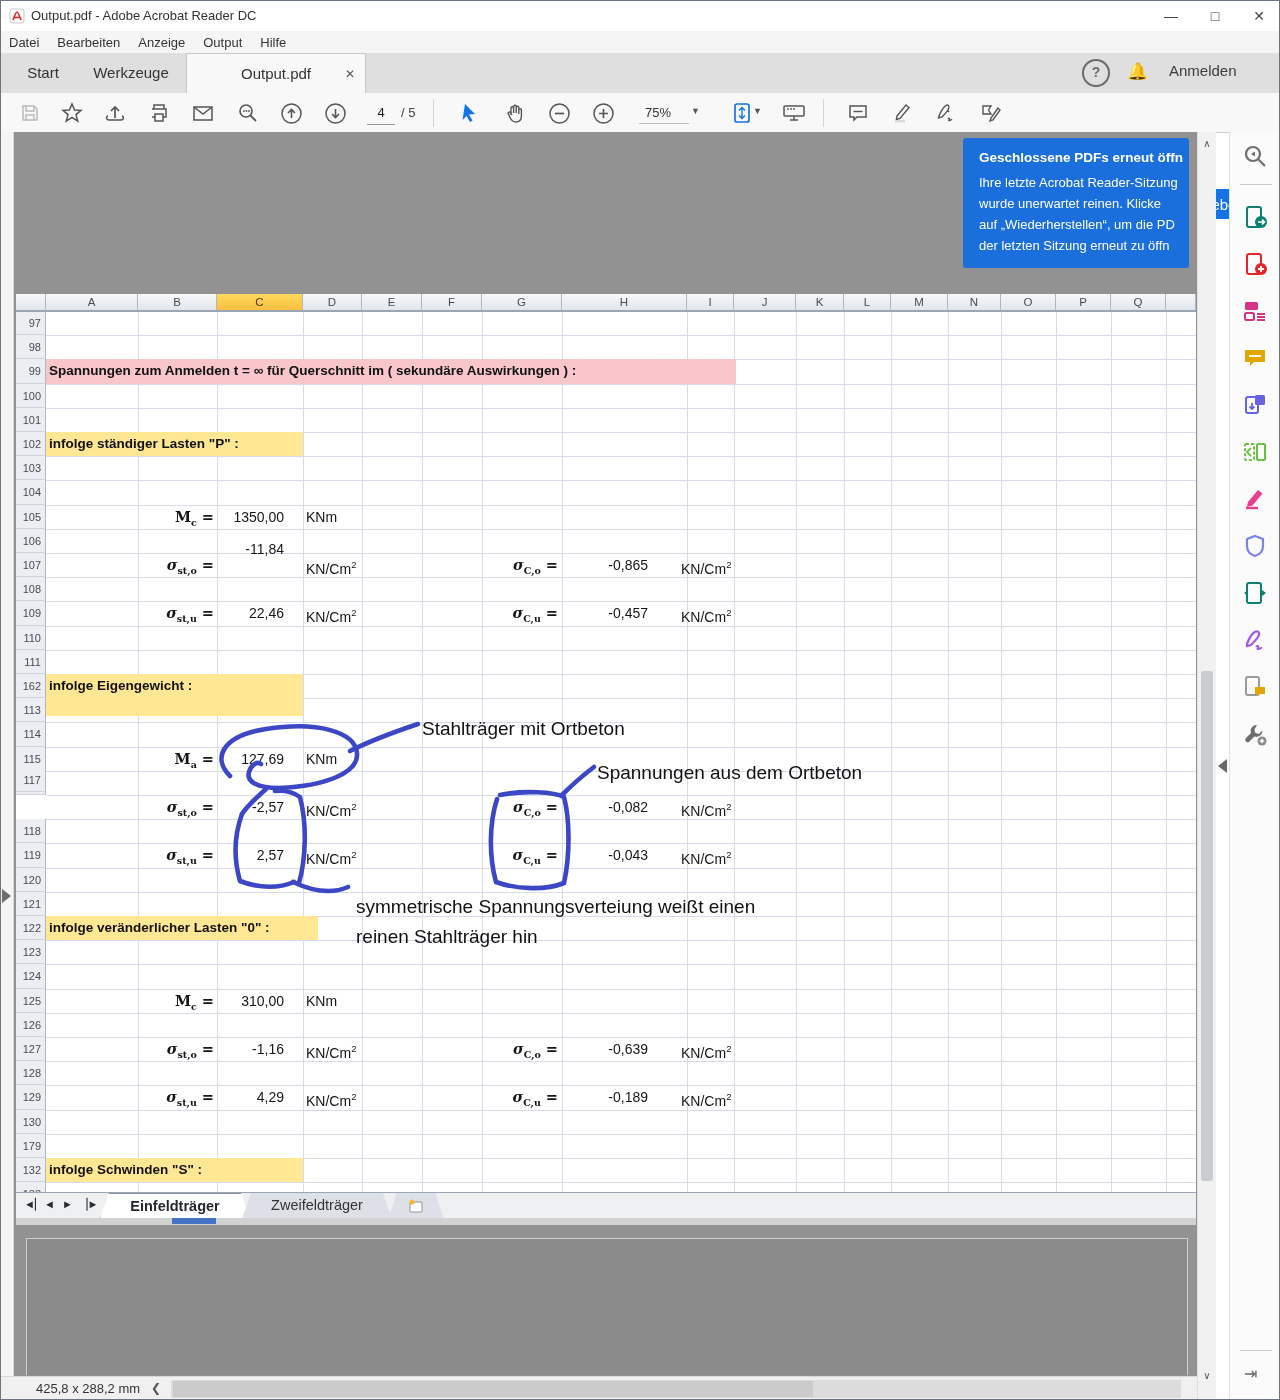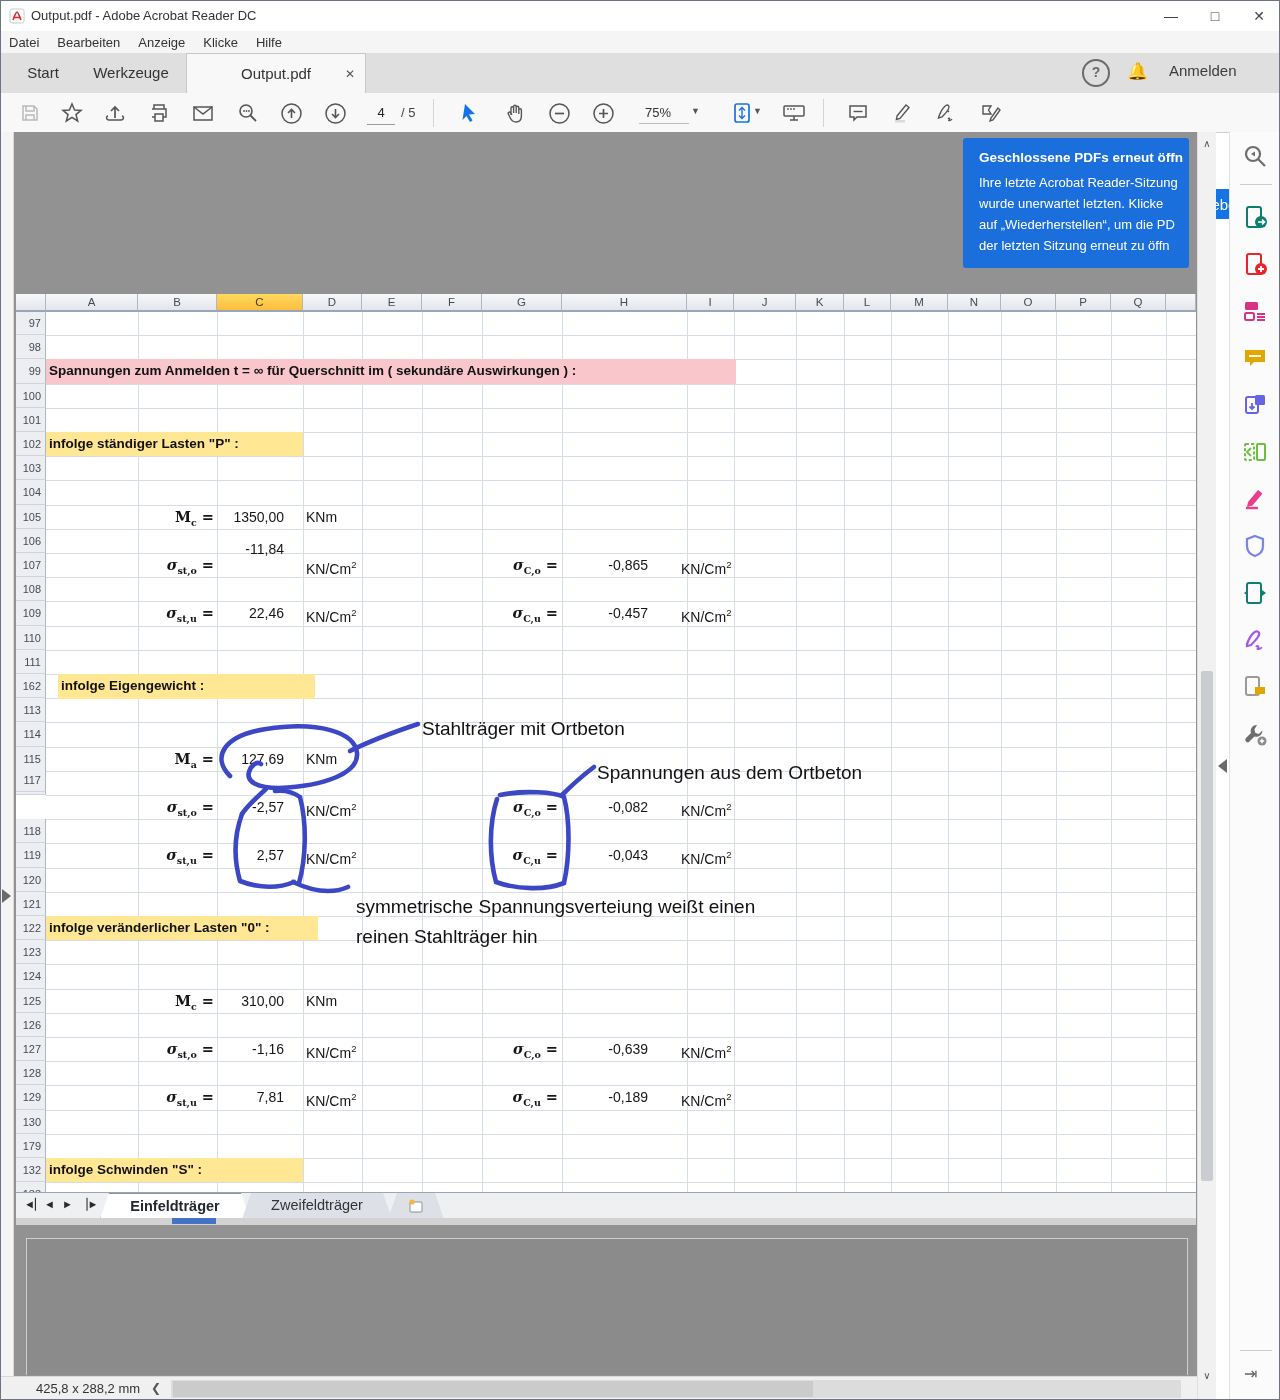--- a/index.html
+++ b/index.html
@@ -101,21 +101,21 @@
   <span class="title">Output.pdf - Adobe Acrobat Reader DC</span>
   <span class="winbtn" style="right:88px">—</span>
   <span class="winbtn" style="right:44px">□</span>
   <span class="winbtn" style="right:0">✕</span>
 </div>
 
 <div class="abs" id="menubar">
   <span>Datei</span>
   <span>Bearbeiten</span>
   <span>Anzeige</span>
-  <span>Klicke</span>
+  <span>Output</span>
   <span>Hilfe</span>
 </div>
 
 <div class="abs" id="tabrow">
   <div class="apptab" style="left:10px;width:64px">Start</div>
   <div class="apptab" style="left:82px;width:96px">Werkzeuge</div>
   <div class="apptab" id="doc-tab">
     <span>Output.pdf</span>
     <span class="x">✕</span>
   </div>
@@ -362,21 +362,21 @@
       <div class="gl-v" style="left:780px;top:17px;height:881px"></div>
       <div class="gl-v" style="left:828px;top:17px;height:881px"></div>
       <div class="gl-v" style="left:875px;top:17px;height:881px"></div>
       <div class="gl-v" style="left:932px;top:17px;height:881px"></div>
       <div class="gl-v" style="left:985px;top:17px;height:881px"></div>
       <div class="gl-v" style="left:1040px;top:17px;height:881px"></div>
       <div class="gl-v" style="left:1095px;top:17px;height:881px"></div>
       <div class="gl-v" style="left:1150px;top:17px;height:881px"></div>
       <div class="band pink" style="left:30px;top:65.4px;width:690px;height:24.2px;line-height:24.2px">Spannungen zum Anmelden t = ∞ für Querschnitt im ( sekundäre Auswirkungen ) :</div>
       <div class="band yellow" style="left:30px;top:138px;width:257px;height:24.2px;line-height:24.2px">infolge ständiger Lasten "P" :</div>
-      <div class="band yellow" style="left:42px;top:380px;width:257px;height:25px;line-height:24.2px">infolge Eigengewicht :</div>
+      <div class="band yellow" style="left:30px;top:380px;width:257px;height:42px;line-height:24.2px">infolge Eigengewicht :</div>
       <div class="band yellow" style="left:30px;top:622px;width:272px;height:24.2px;line-height:24.2px">infolge veränderlicher Lasten "0" :</div>
       <div class="band yellow" style="left:30px;top:864px;width:257px;height:24.2px;line-height:24.2px">infolge Schwinden "S" :</div>
       <div class="celll" style="left:78px;width:120px;top:210.6px;height:24.2px;line-height:24.2px">M<sub>c</sub> =</div>
       <div class="cellv" style="left:173px;width:95px;top:210.6px;height:24.2px;line-height:24.2px">1350,00</div>
       <div class="cellu" style="left:290px;top:210.6px;height:24.2px;line-height:24.2px">KNm</div>
       <div class="celll" style="left:78px;width:120px;top:259px;height:24.2px;line-height:24.2px"><i>σ</i><sub>st,o</sub> =</div>
       <div class="cellv" style="left:173px;width:95px;top:243px;height:24.2px;line-height:24.2px">-11,84</div>
       <div class="cellu" style="left:290px;top:259px;height:24.2px;line-height:24.2px">KN/Cm<sup>2</sup></div>
       <div class="celll" style="left:422px;width:120px;top:259px;height:24.2px;line-height:24.2px"><i>σ</i><sub>C,o</sub> =</div>
       <div class="cellv" style="left:537px;width:95px;top:259px;height:24.2px;line-height:24.2px">-0,865</div>
@@ -405,21 +405,21 @@
       <div class="celll" style="left:78px;width:120px;top:694.6px;height:24.2px;line-height:24.2px">M<sub>c</sub> =</div>
       <div class="cellv" style="left:173px;width:95px;top:694.6px;height:24.2px;line-height:24.2px">310,00</div>
       <div class="cellu" style="left:290px;top:694.6px;height:24.2px;line-height:24.2px">KNm</div>
       <div class="celll" style="left:78px;width:120px;top:743px;height:24.2px;line-height:24.2px"><i>σ</i><sub>st,o</sub> =</div>
       <div class="cellv" style="left:173px;width:95px;top:743px;height:24.2px;line-height:24.2px">-1,16</div>
       <div class="cellu" style="left:290px;top:743px;height:24.2px;line-height:24.2px">KN/Cm<sup>2</sup></div>
       <div class="celll" style="left:422px;width:120px;top:743px;height:24.2px;line-height:24.2px"><i>σ</i><sub>C,o</sub> =</div>
       <div class="cellv" style="left:537px;width:95px;top:743px;height:24.2px;line-height:24.2px">-0,639</div>
       <div class="cellu" style="left:665px;top:743px;height:24.2px;line-height:24.2px">KN/Cm<sup>2</sup></div>
       <div class="celll" style="left:78px;width:120px;top:791.4px;height:24.2px;line-height:24.2px"><i>σ</i><sub>st,u</sub> =</div>
-      <div class="cellv" style="left:173px;width:95px;top:791.4px;height:24.2px;line-height:24.2px">7,81</div>
+      <div class="cellv" style="left:173px;width:95px;top:791.4px;height:24.2px;line-height:24.2px">4,29</div>
       <div class="cellu" style="left:290px;top:791.4px;height:24.2px;line-height:24.2px">KN/Cm<sup>2</sup></div>
       <div class="celll" style="left:422px;width:120px;top:791.4px;height:24.2px;line-height:24.2px"><i>σ</i><sub>C,u</sub> =</div>
       <div class="cellv" style="left:537px;width:95px;top:791.4px;height:24.2px;line-height:24.2px">-0,189</div>
       <div class="cellu" style="left:665px;top:791.4px;height:24.2px;line-height:24.2px">KN/Cm<sup>2</sup></div>
       <div class="anntext" style="left:406px;top:422px;height:26px;line-height:26px">Stahlträger mit Ortbeton</div>
       <div class="anntext" style="left:581px;top:466px;height:26px;line-height:26px">Spannungen aus dem Ortbeton</div>
       <div class="anntext" style="left:340px;top:600px;height:26px;line-height:26px">symmetrische Spannungsverteiung weißt einen</div>
       <div class="anntext" style="left:340px;top:630px;height:26px;line-height:26px">reinen Stahlträger hin</div>
       <div class="gl-h" style="left:0;top:17px;width:1180px;background:#9aa5b5"></div>
     </div>
@@ -547,21 +547,21 @@
         <path d="M14 3 a6 6 0 0 0 -6 8 l-5 5 a2.4 2.4 0 0 0 3.4 3.4 l5-5 a6 6 0 0 0 8-6 l-3.5 3.5 -3.5-1 -1-3.5 z" fill="#6e6e6e"></path>
         <circle cx="19" cy="19" r="4.5" fill="#8a8a8a"></circle>
         <path d="M16.8 19 h4.4 M19 16.8 v4.4" stroke="#fff" stroke-width="1.4"></path>
       </svg>
     </div>
   </div>
 
 <div class="abs" id="notif">
   <div class="nt">Geschlossene PDFs erneut öffn</div>
   <div class="nl">Ihre letzte Acrobat Reader-Sitzung</div>
-  <div class="nl">wurde unerwartet letzten. Klicke</div>
+  <div class="nl">wurde unerwartet reinen. Klicke</div>
   <div class="nl">auf „Wiederherstellen“, um die PD</div>
   <div class="nl">der letzten Sitzung erneut zu öffn</div>
 </div>
 
 <div class="abs" id="statusbar">
   <span id="pagesize">425,8 x 288,2 mm</span>
   <span id="hleft">❮</span>
   <div id="htrack">
       <div id="hthumb"></div>
     </div>

